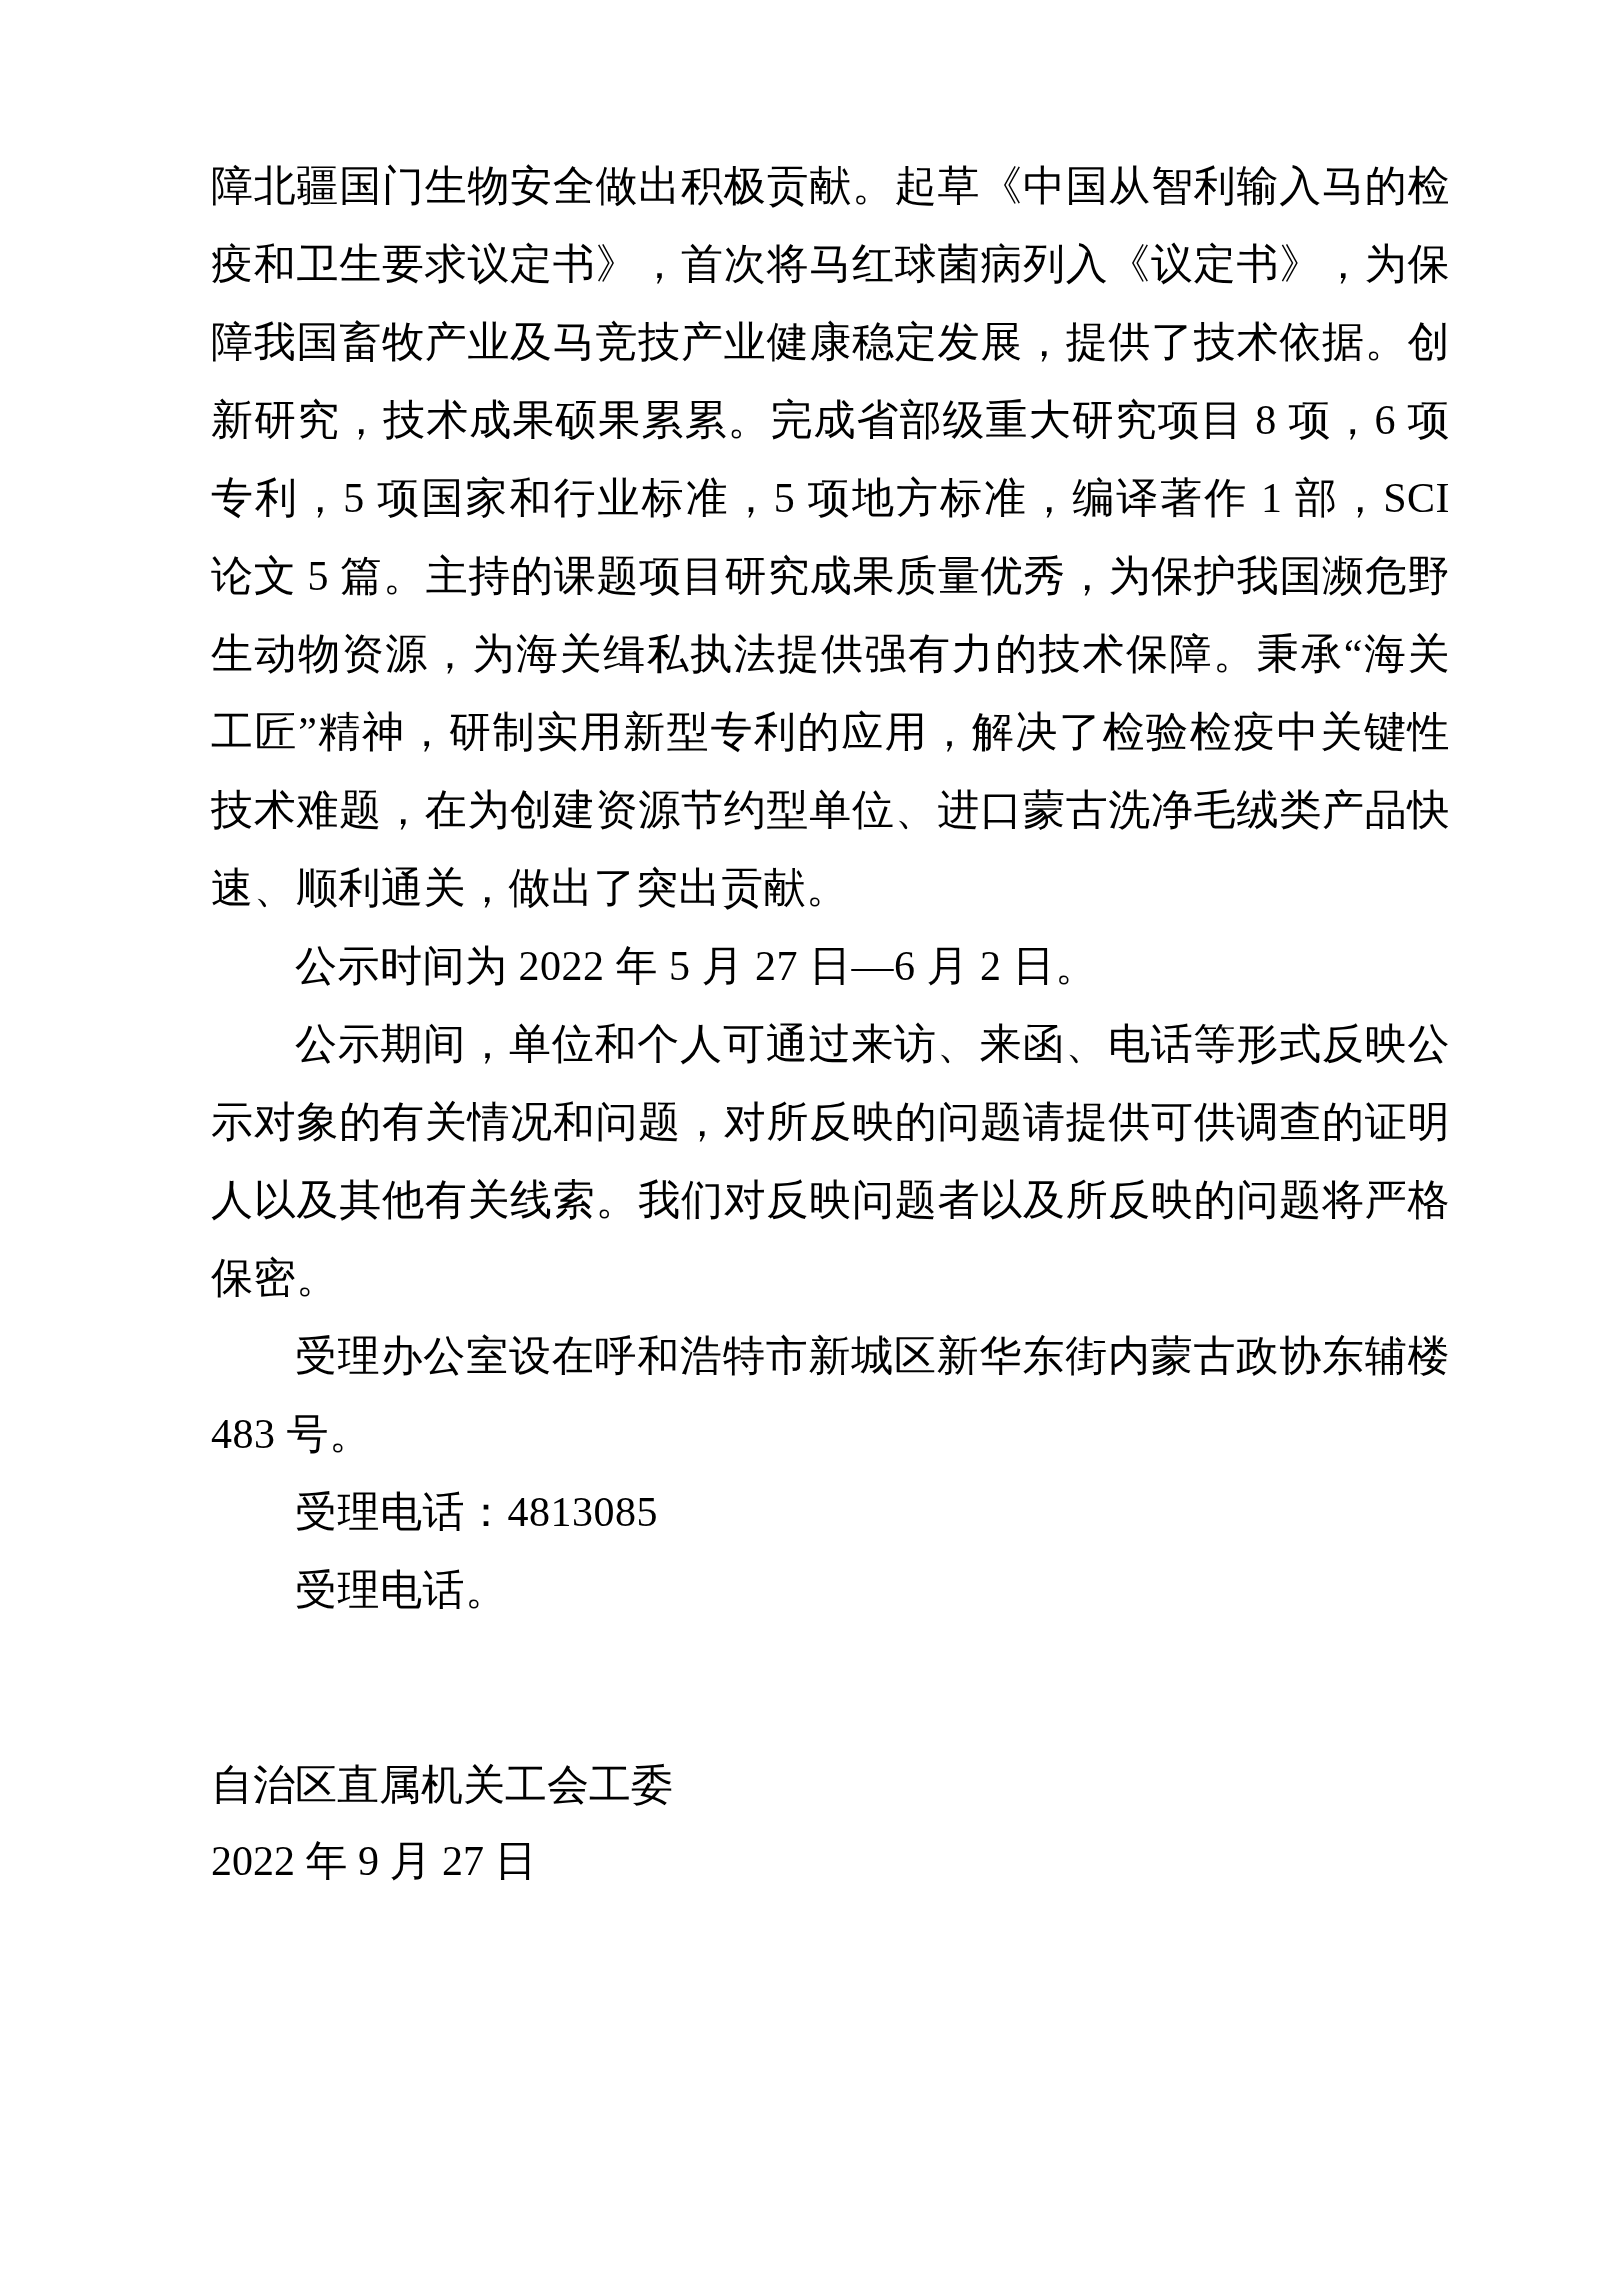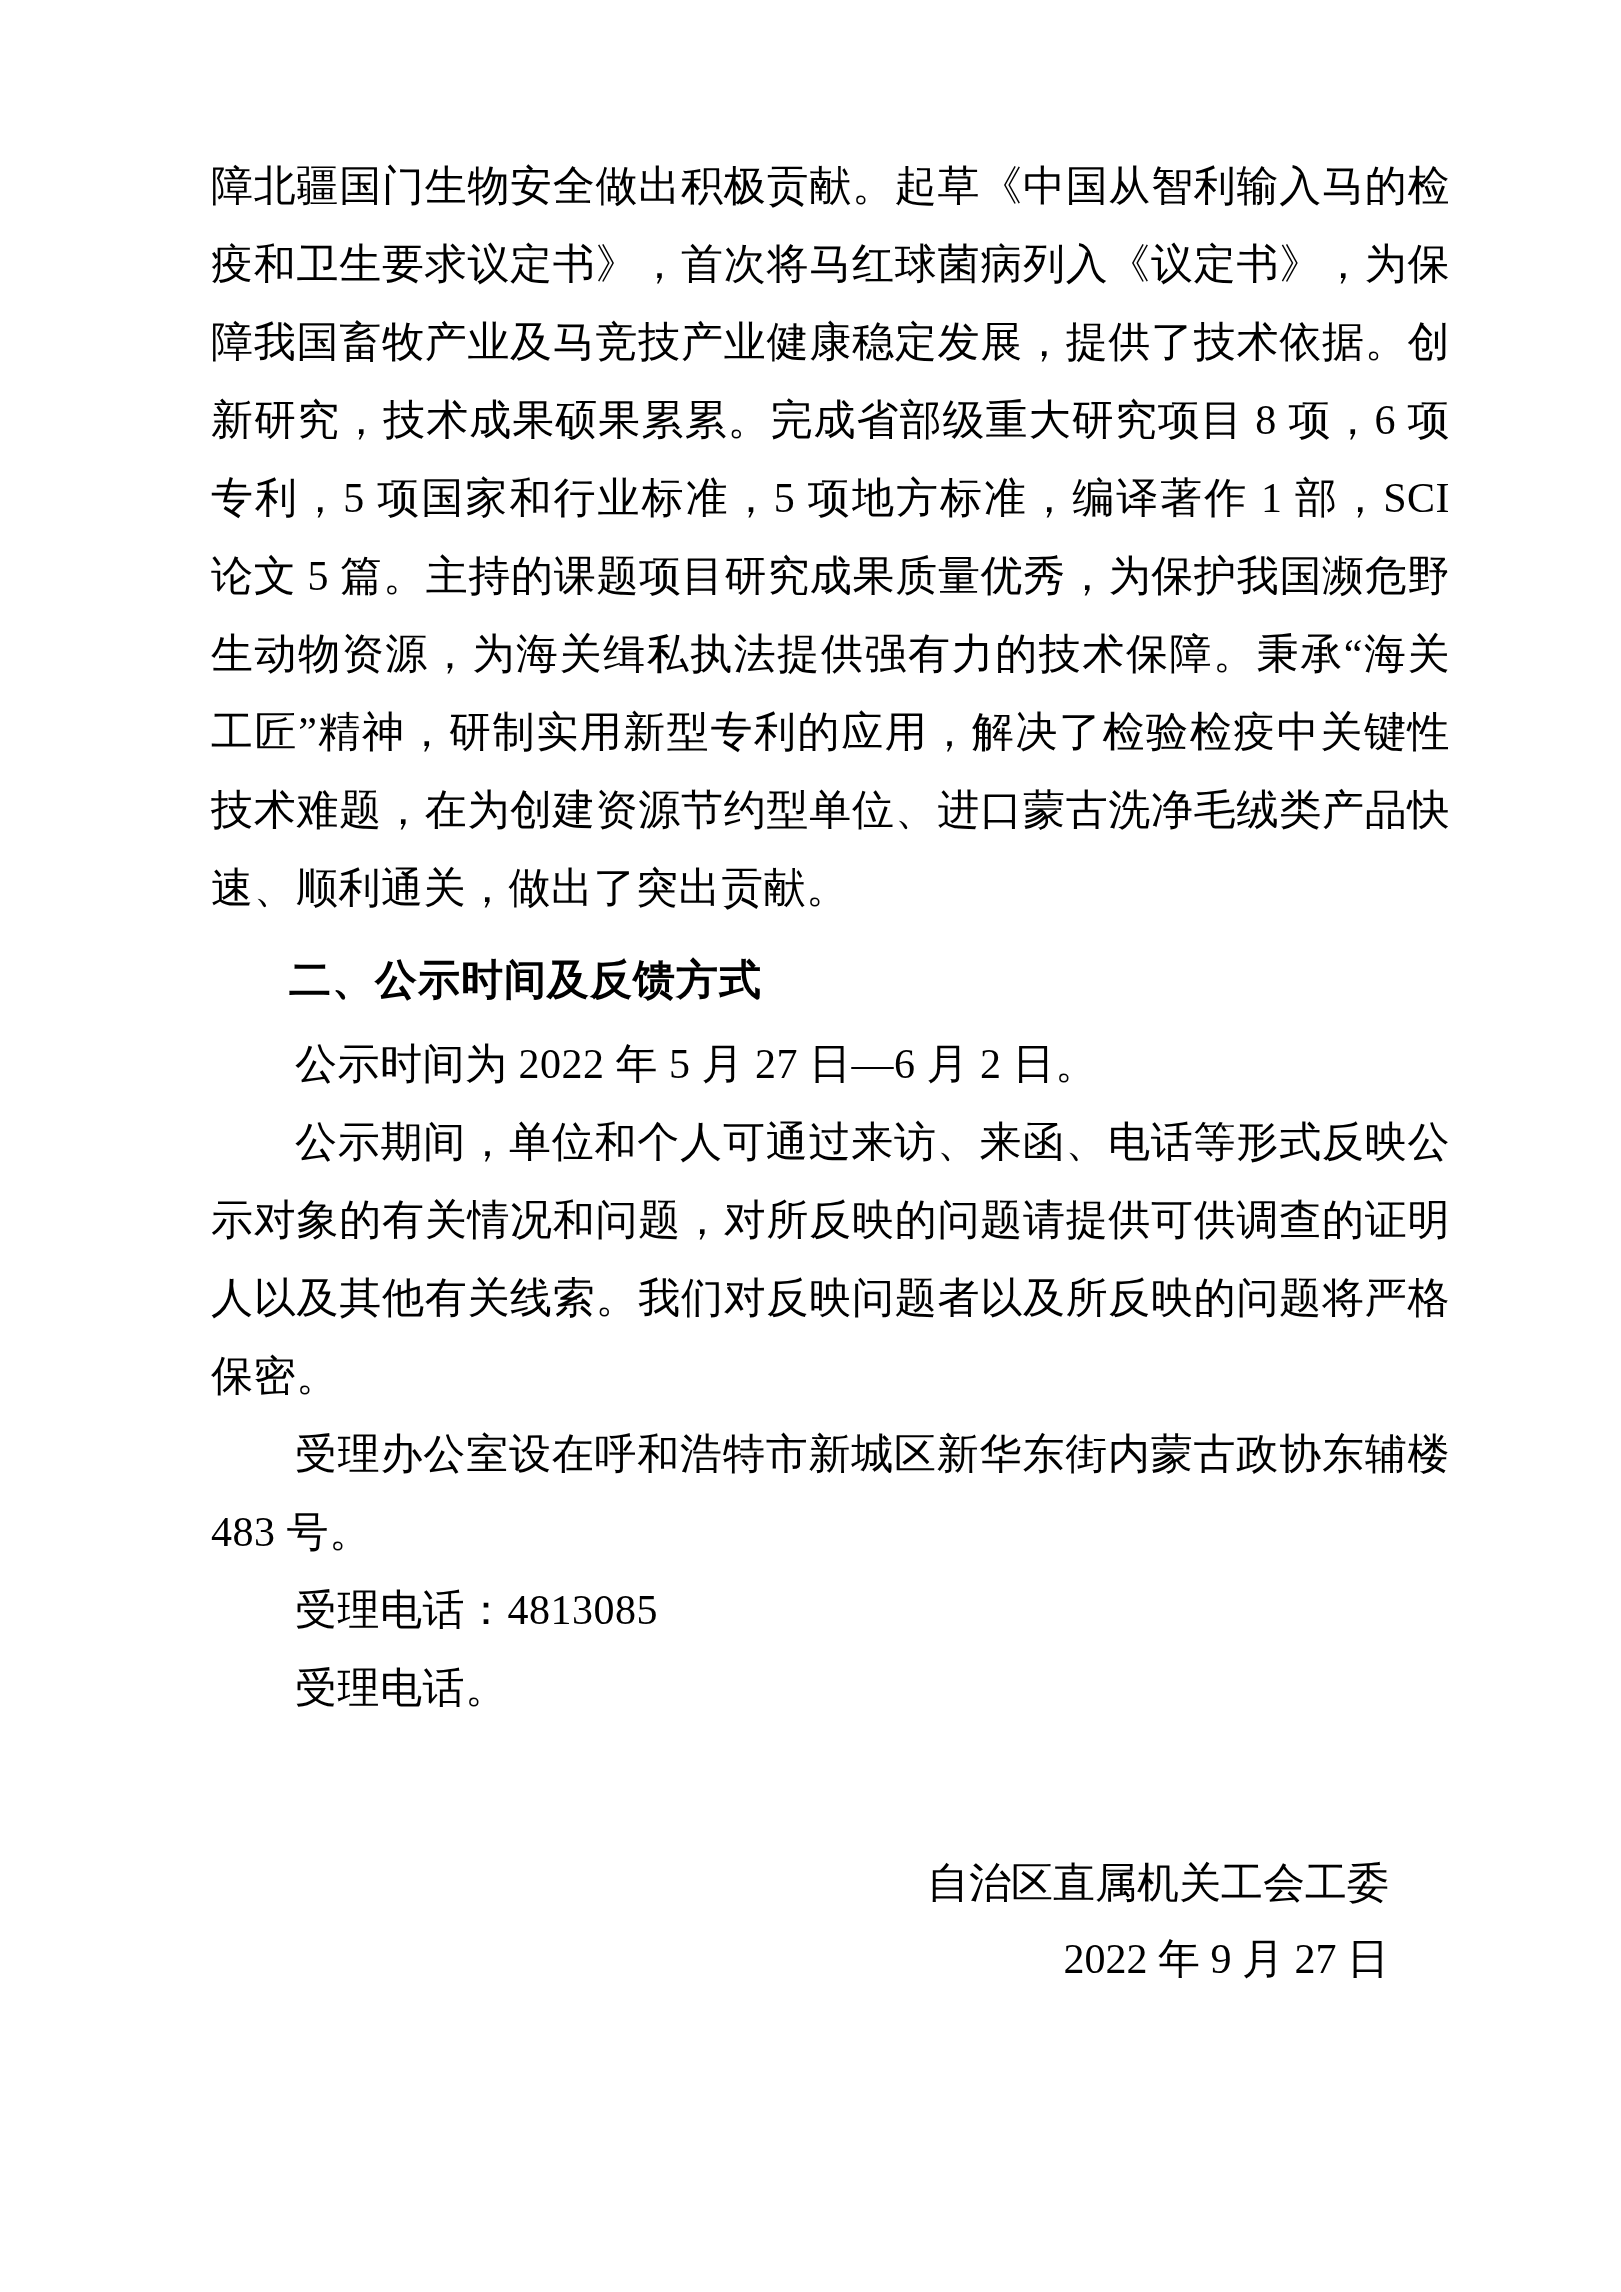--- a/index.html
+++ b/index.html
@@ -45,39 +45,38 @@
     font-weight: bold;
     font-family: "DejaVu Sans", "Liberation Sans", sans-serif;
     text-indent: 78px;
     margin: 13.7px 0 5.9px 0;
     letter-spacing: 1px;
   }
   .sign-block {
     margin-top: 118px;
     font-size: 42px;
     line-height: 76px;
-    text-align: right;
+    text-align: left;
     padding-right: 61px;
   }
   .sign-line-1 {
     display: block;
   }
   .sign-line-2 {
     display: block;
     padding-right: 0px;
   }
 </style>
 </head>
 <body>
 
 <div class="page">
 
   <p class="body-text para">障北疆国门生物安全做出积极贡献。起草《中国从智利输入马的检疫和卫生要求议定书》，首次将马红球菌病列入《议定书》，为保障我国畜牧产业及马竞技产业健康稳定发展，提供了技术依据。创新研究，技术成果硕果累累。完成省部级重大研究项目 8 项，6 项专利，5 项国家和行业标准，5 项地方标准，编译著作 1 部，SCI 论文 5 篇。主持的课题项目研究成果质量优秀，为保护我国濒危野生动物资源，为海关缉私执法提供强有力的技术保障。秉承“海关工匠”精神，研制实用新型专利的应用，解决了检验检疫中关键性技术难题，在为创建资源节约型单位、进口蒙古洗净毛绒类产品快速、顺利通关，做出了突出贡献。</p>
 
-  <h2 class="section-heading">二、公示时间及反馈方式</h2>
 
   <p class="body-text para indent">公示时间为 2022 年 5 月 27 日—6 月 2 日。</p>
 
   <p class="body-text para indent">公示期间，单位和个人可通过来访、来函、电话等形式反映公示对象的有关情况和问题，对所反映的问题请提供可供调查的证明人以及其他有关线索。我们对反映问题者以及所反映的问题将严格保密。</p>
 
   <p class="body-text para indent">受理办公室设在呼和浩特市新城区新华东街内蒙古政协东辅楼 483 号。</p>
 
   <p class="body-text para indent">受理电话：4813085</p>
 
   <p class="body-text para indent">受理电话。</p>

